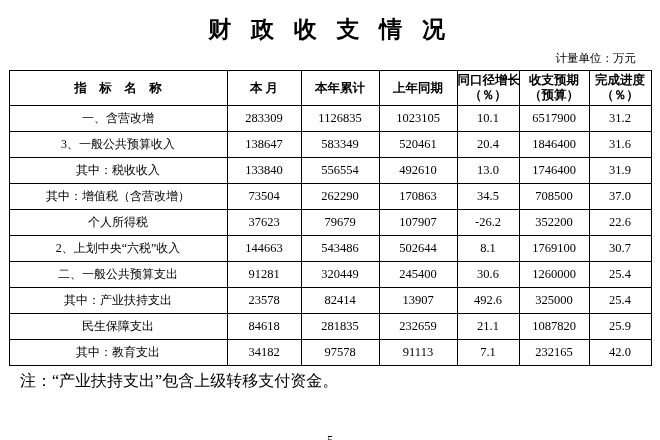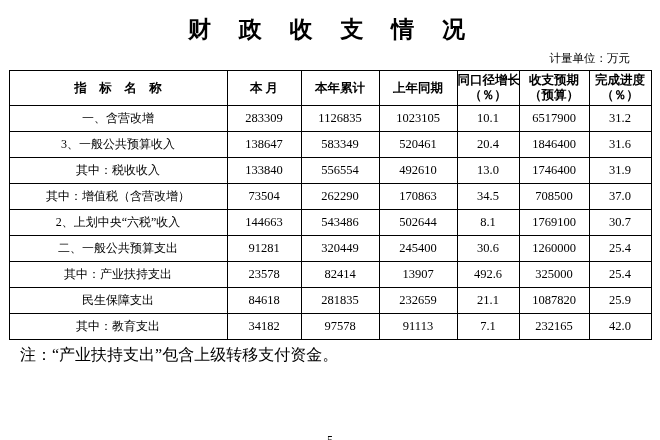--- a/index.html
+++ b/index.html
@@ -20,26 +20,26 @@
     height: 440px;
     box-sizing: border-box;
   }
   .doc-title {
     text-align: center;
     font-size: 23px;
     font-weight: bold;
     letter-spacing: 7px;
     margin-top: 14px;
     margin-bottom: 6px;
-    font-family: Liberation Mono, monospace;
+    font-family: Liberation Serif, serif;
   }
   .unit-line {
     text-align: right;
     font-size: 11.5px;
-    padding-right: 30px;
+    padding-right: 24px;
     margin-bottom: 4px;
   }
   table.fin {
     border-collapse: collapse;
     margin: 0 auto;
     width: 622px;
     table-layout: fixed;
     font-size: 12px;
   }
   table.fin th, table.fin td {
@@ -168,20 +168,29 @@
       <tr>
         <td class="label lvl3">其中：增值税（含营改增）</td>
         <td class="num">73504</td>
         <td class="num">262290</td>
         <td class="num">170863</td>
         <td class="num">34.5</td>
         <td class="num">708500</td>
         <td class="num">37.0</td>
       </tr>
       <tr>
+        <td class="label lvl4">个人所得税</td>
+        <td class="num">37623</td>
+        <td class="num">79679</td>
+        <td class="num">107907</td>
+        <td class="num">-26.2</td>
+        <td class="num">352200</td>
+        <td class="num">22.6</td>
+      </tr>
+      <tr>
         <td class="label lvl1">2、上划中央“六税”收入</td>
         <td class="num">144663</td>
         <td class="num">543486</td>
         <td class="num">502644</td>
         <td class="num">8.1</td>
         <td class="num">1769100</td>
         <td class="num">30.7</td>
       </tr>
       <tr>
         <td class="label lvl0">二、一般公共预算支出</td>

